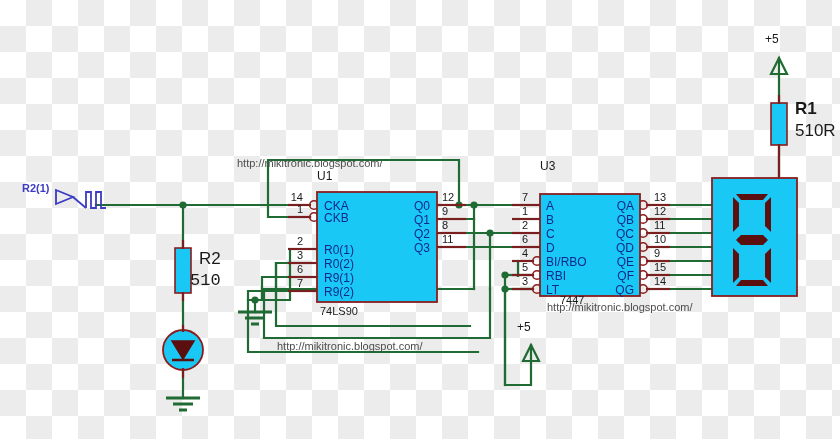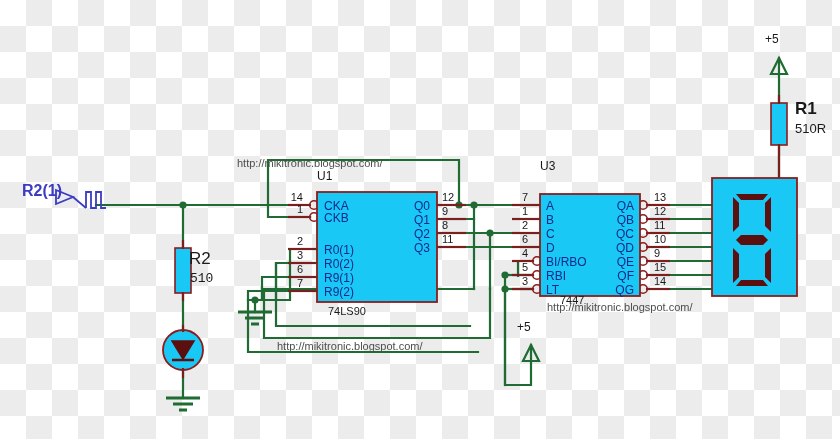--- a/index.html
+++ b/index.html
@@ -16,26 +16,26 @@
     background-color:#ffffff;
     background-image:
       linear-gradient(45deg,#ececec 25%,transparent 25%,transparent 75%,#ececec 75%,#ececec),
       linear-gradient(45deg,#ececec 25%,transparent 25%,transparent 75%,#ececec 75%,#ececec);
     background-size:52px 52px;
     background-position:0 0,26px 26px;
   }
   #art{position:absolute;left:0;top:0;}
   .lbl{position:absolute;white-space:nowrap;line-height:1;}
   .ref{font-size:17px;color:#1a1a1a;}
-  .val{font-size:13px;color:#1a1a1a;}
+  .val{font-size:17px;color:#1a1a1a;}
   .dev{font-size:11px;color:#1a1a1a;}
   .uname{font-size:12px;color:#1a1a1a;}
   .pwr{font-size:12px;color:#1a1a1a;}
   .url{font-size:11px;color:#4d4d4d;}
-  .probe{font-size:16px;color:#3b3bc4;font-weight:bold;}
+  .probe{font-size:11px;color:#3b3bc4;font-weight:bold;}
   .pinlabel{font-size:12px;fill:#102a8c;font-family:"Liberation Sans", sans-serif;}
   .pinnum{font-size:11px;fill:#1a1a1a;font-family:"Liberation Sans", sans-serif;}
 </style>
 </head>
 <body>
 
 <div id="canvas">
 
   <svg id="art" width="840" height="439" viewBox="0 0 840 439">
 
@@ -278,25 +278,25 @@
 
   <div class="lbl probe" style="left:22px;top:183px;">R2(1)</div>
 
   <div class="lbl pwr" style="left:765px;top:33px;">+5</div>
 
   <div class="lbl pwr" style="left:517px;top:321px;">+5</div>
 
   <div class="lbl ref" style="left:795px;top:100px;font-weight:bold;">R1</div>
   <div class="lbl val" style="left:795px;top:122px;">510R</div>
 
-  <div class="lbl ref" style="left:189px;top:250px;">R2</div>
+  <div class="lbl ref" style="left:199px;top:250px;">R2</div>
   <div class="lbl val" style="left:190px;top:272px;font-family:Liberation Mono, monospace;">510</div>
 
   <div class="lbl uname" style="left:317px;top:170px;">U1</div>
-  <div class="lbl dev" style="left:328px;top:306px;">74LS90</div>
+  <div class="lbl dev" style="left:320px;top:306px;">74LS90</div>
 
   <div class="lbl uname" style="left:540px;top:160px;">U3</div>
   <div class="lbl dev" style="left:540px;top:295px;margin-left:20px;">7447</div>
 
   <div class="lbl url" style="left:237px;top:158px;">http://mikitronic.blogspot.com/</div>
   <div class="lbl url" style="left:277px;top:341px;">http://mikitronic.blogspot.com/</div>
   <div class="lbl url" style="left:547px;top:302px;">http://mikitronic.blogspot.com/</div>
 
 </div>
 

